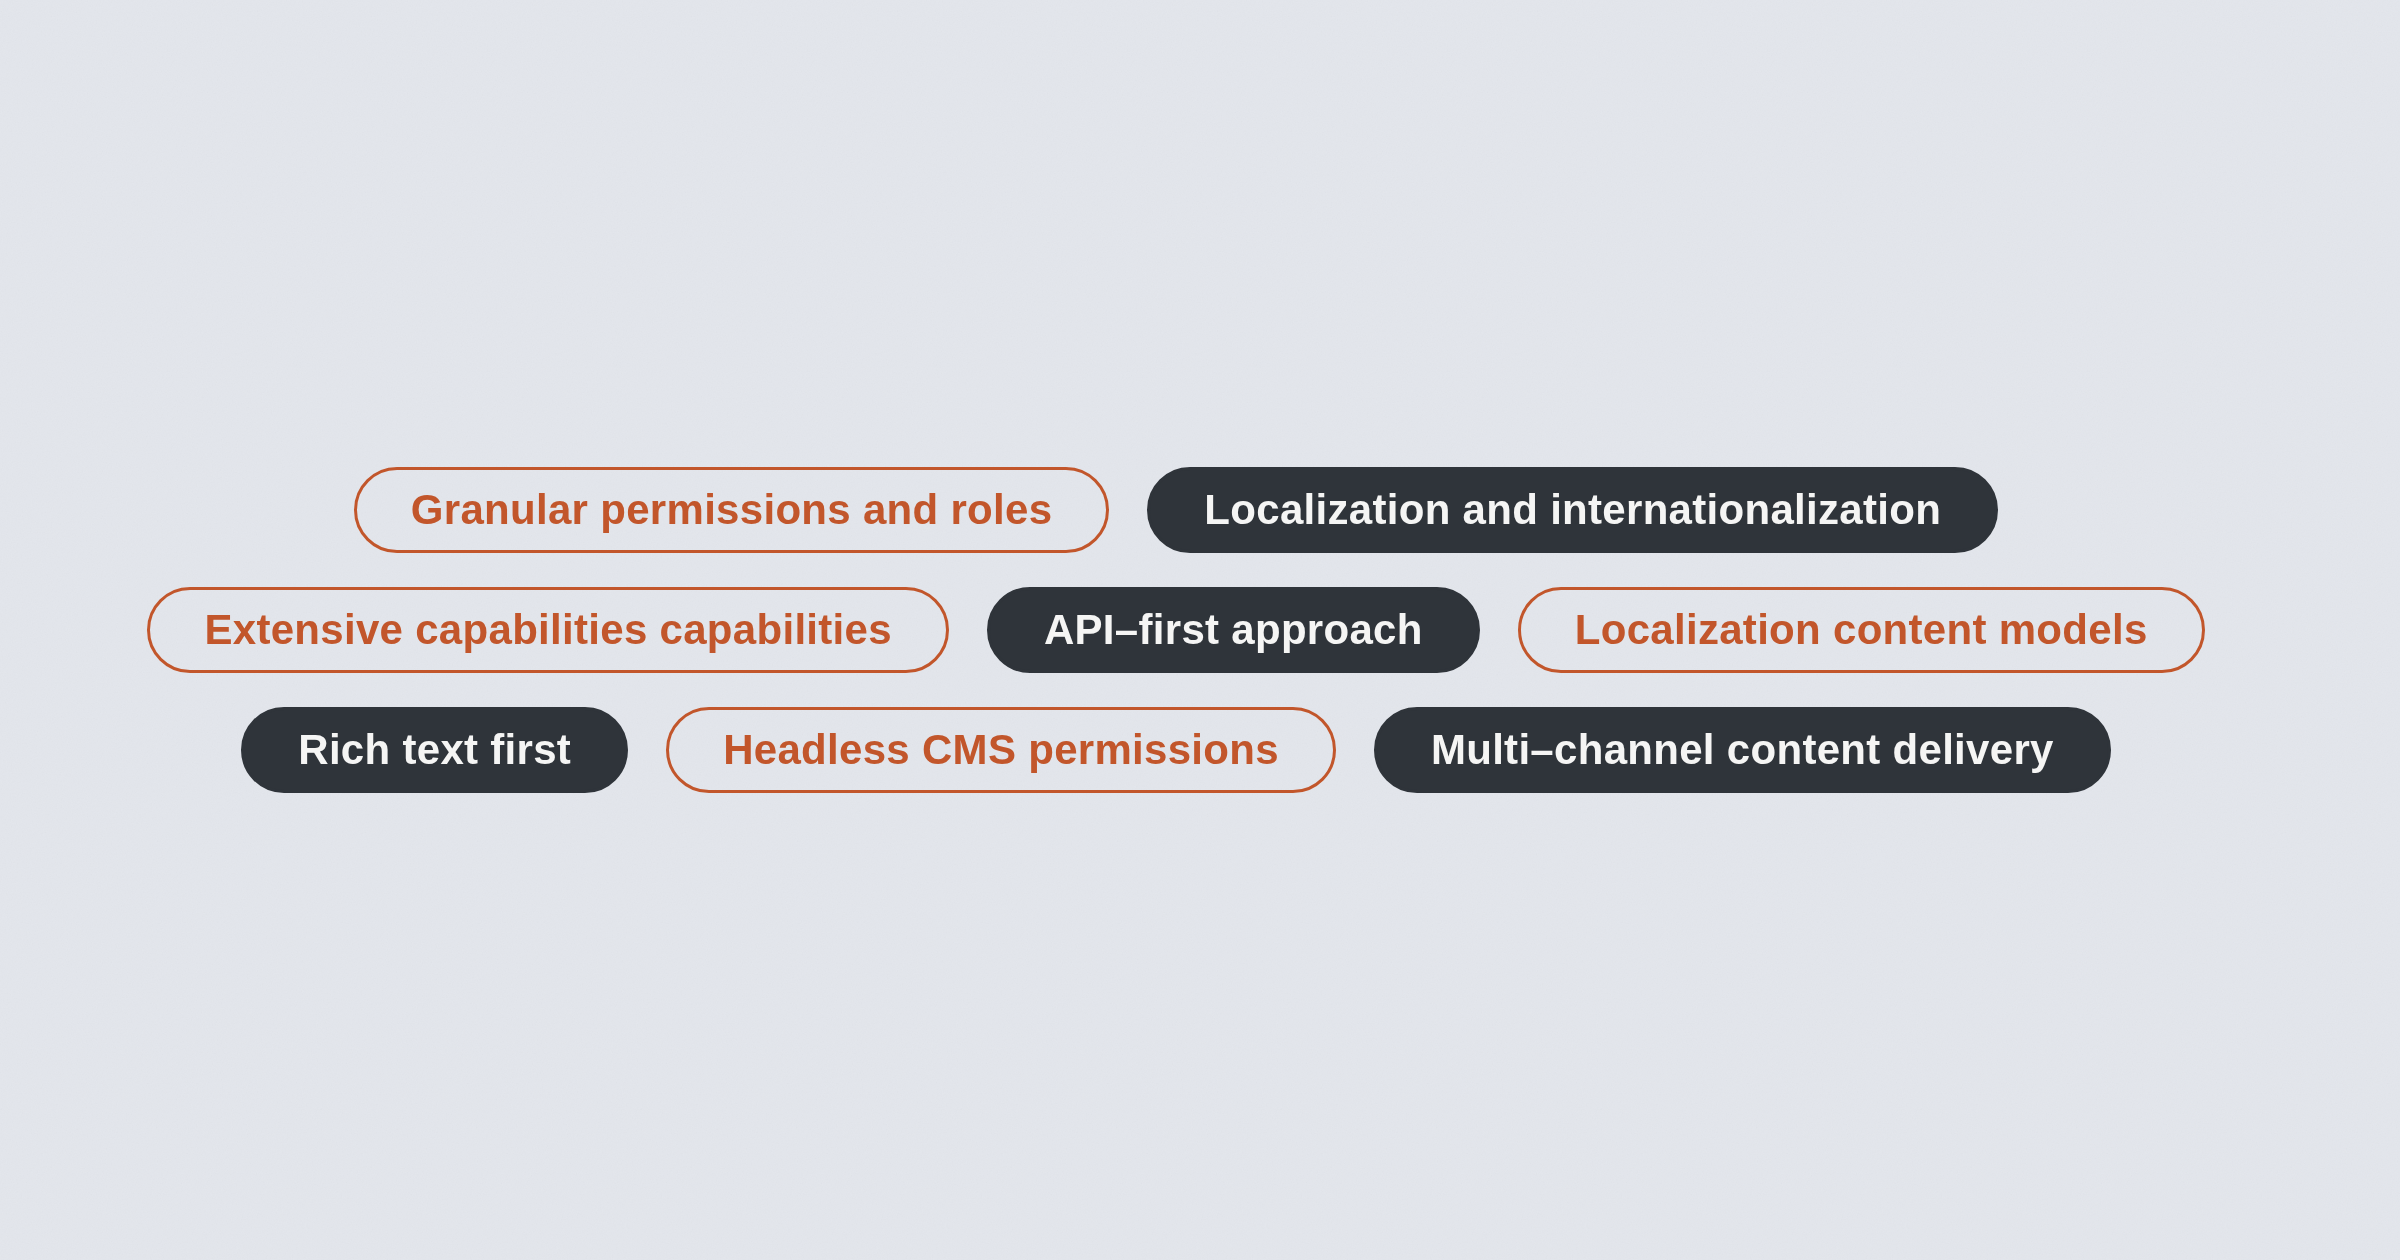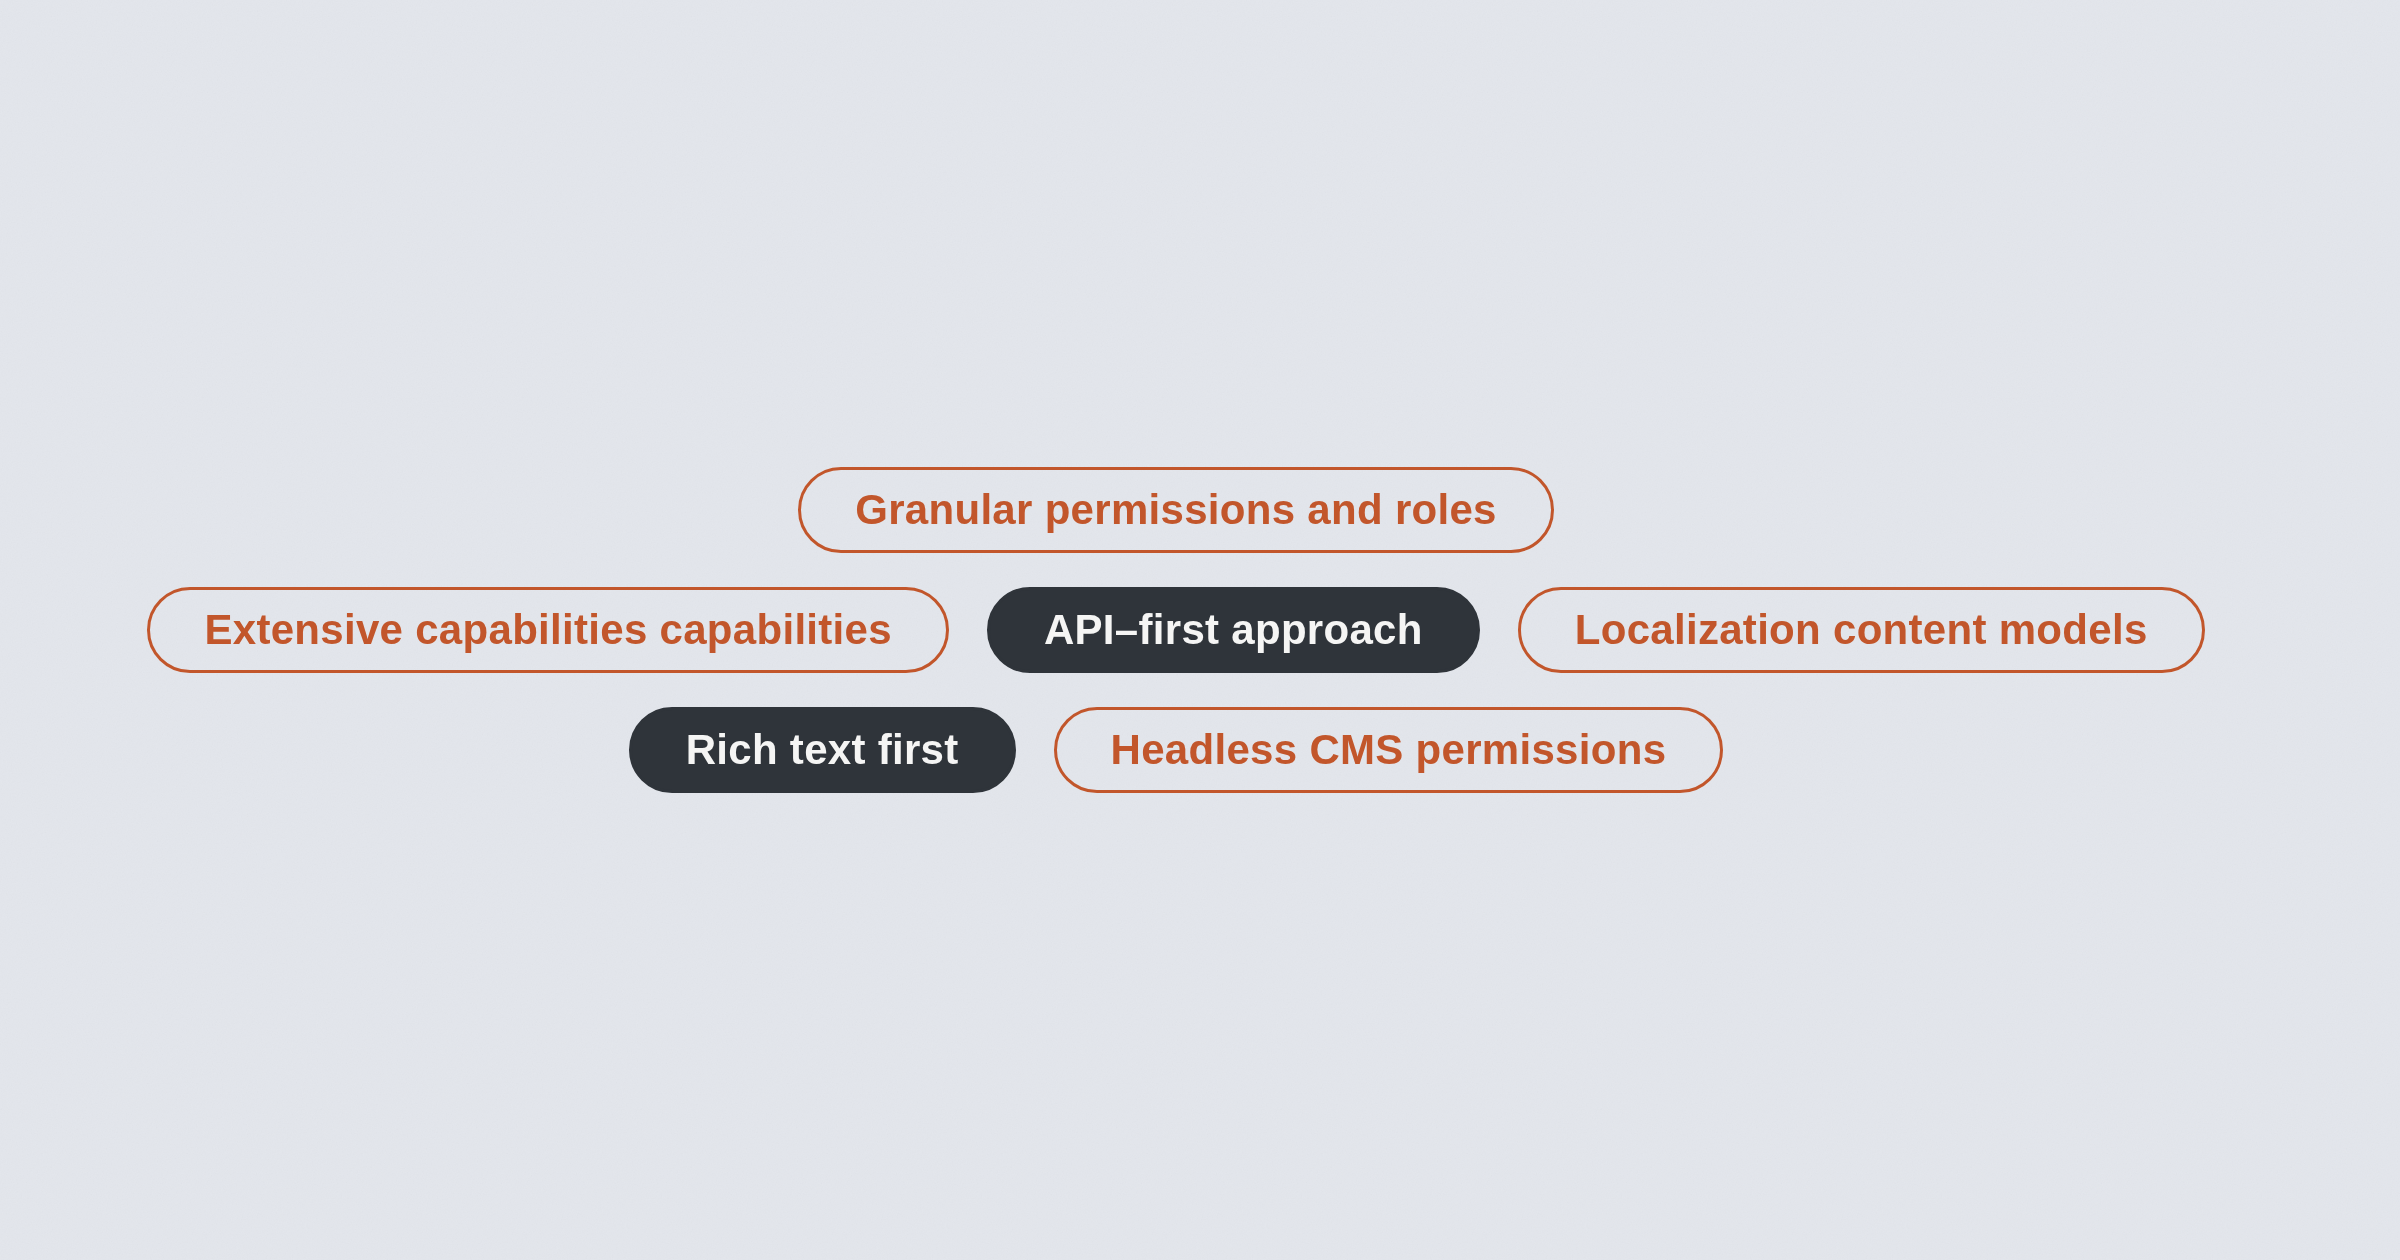--- a/index.html
+++ b/index.html
@@ -75,24 +75,26 @@
     <feTurbulence type="fractalNoise" baseFrequency="0.8" numOctaves="2" stitchTiles="stitch"></feTurbulence>
     <feColorMatrix type="saturate" values="0"></feColorMatrix>
   </filter>
   <rect width="100%" height="100%" filter="url(#grain)"></rect>
 </svg>
 
 <div class="stage">
   <div class="tag-cloud">
       <div class="tag-row">
         <div class="pill outline">Granular permissions and roles</div>
+        <div class="pill filled">Localization and internationalization</div>
       </div>
       <div class="tag-row">
         <div class="pill outline">Extensive capabilities capabilities</div>
         <div class="pill filled">API–first approach</div>
         <div class="pill outline">Localization content models</div>
       </div>
       <div class="tag-row">
         <div class="pill filled">Rich text first</div>
         <div class="pill outline">Headless CMS permissions</div>
+        <div class="pill filled">Multi–channel content delivery</div>
       </div>
     </div>
 </div>
 
 </body></html>

